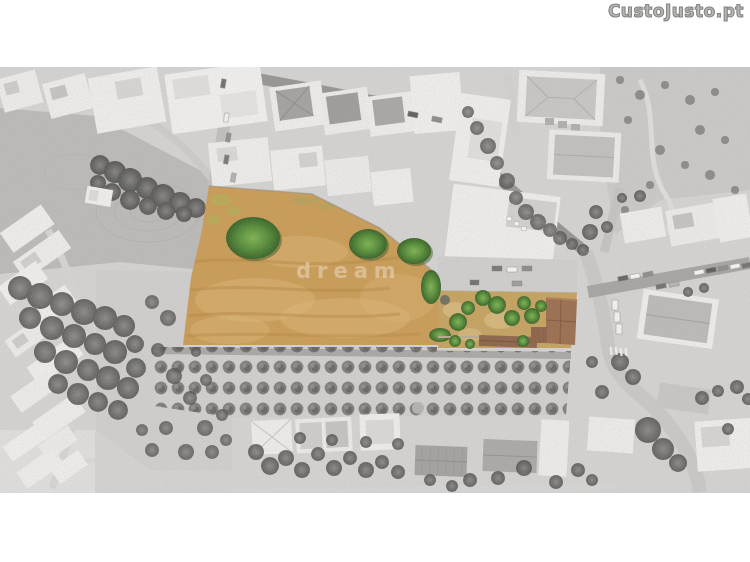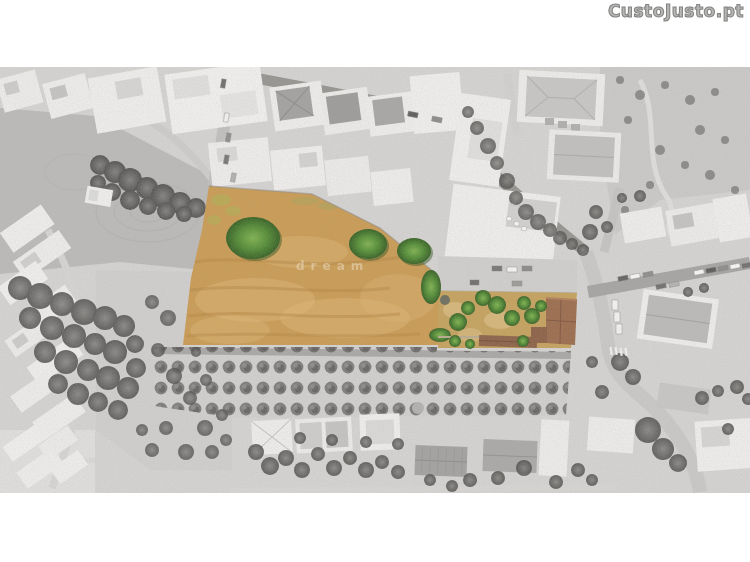--- a/index.html
+++ b/index.html
@@ -2,21 +2,21 @@
 <html><head>
 <meta charset="utf-8">
 <style>
   html,body{margin:0;padding:0;background:#ffffff;}
   .shot{position:relative;width:750px;height:562px;background:#0f172a;overflow:hidden;
         font-family:"DejaVu Sans","Liberation Sans",sans-serif;}
   .shot svg{position:absolute;left:0;top:0;}
   .logo{position:absolute;top:1px;right:6px;font-size:17px;font-weight:bold;letter-spacing:.5px;
         color:#b6b6b4;-webkit-text-stroke:1.1px #858583;
         text-shadow:0 0 2px #fff,0 0 3px #fff,0 0 5px #fff;}
-  .wm{position:absolute;left:296px;top:259px;font-size:12px;font-weight:bold;letter-spacing:6px;
+  .wm{position:absolute;left:296px;top:259px;font-size:21px;font-weight:bold;letter-spacing:6px;
       color:rgba(255,255,255,.34);}
 </style>
 </head>
 <body>
 
 <div class="shot">
 
 <svg width="750" height="562" viewBox="0 0 750 562">
   <defs>
     <radialGradient id="tree">

